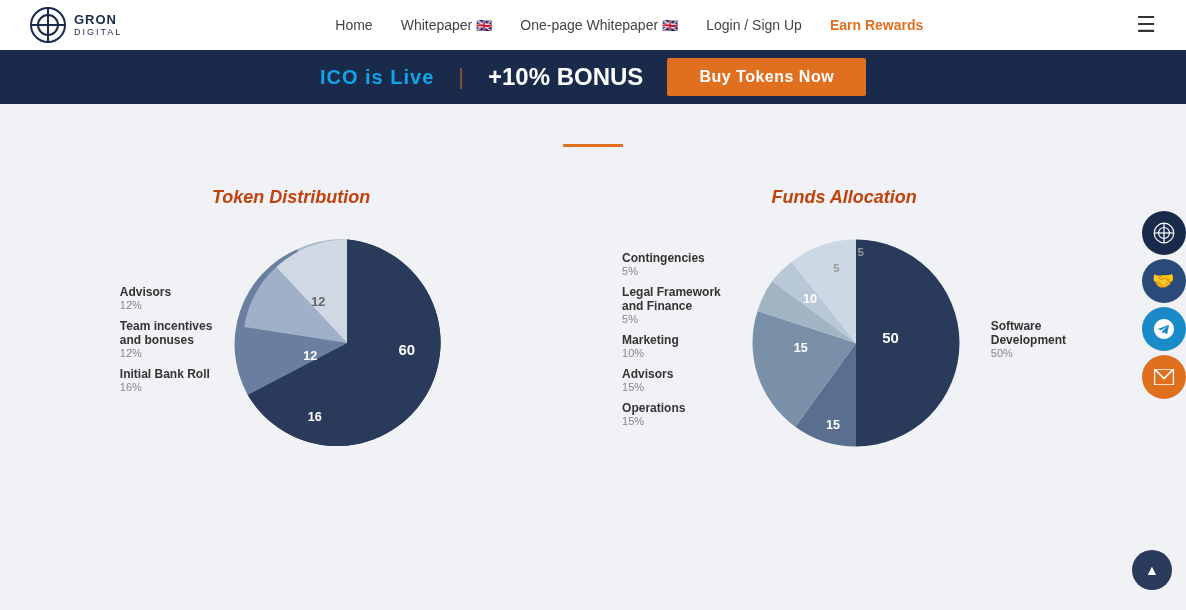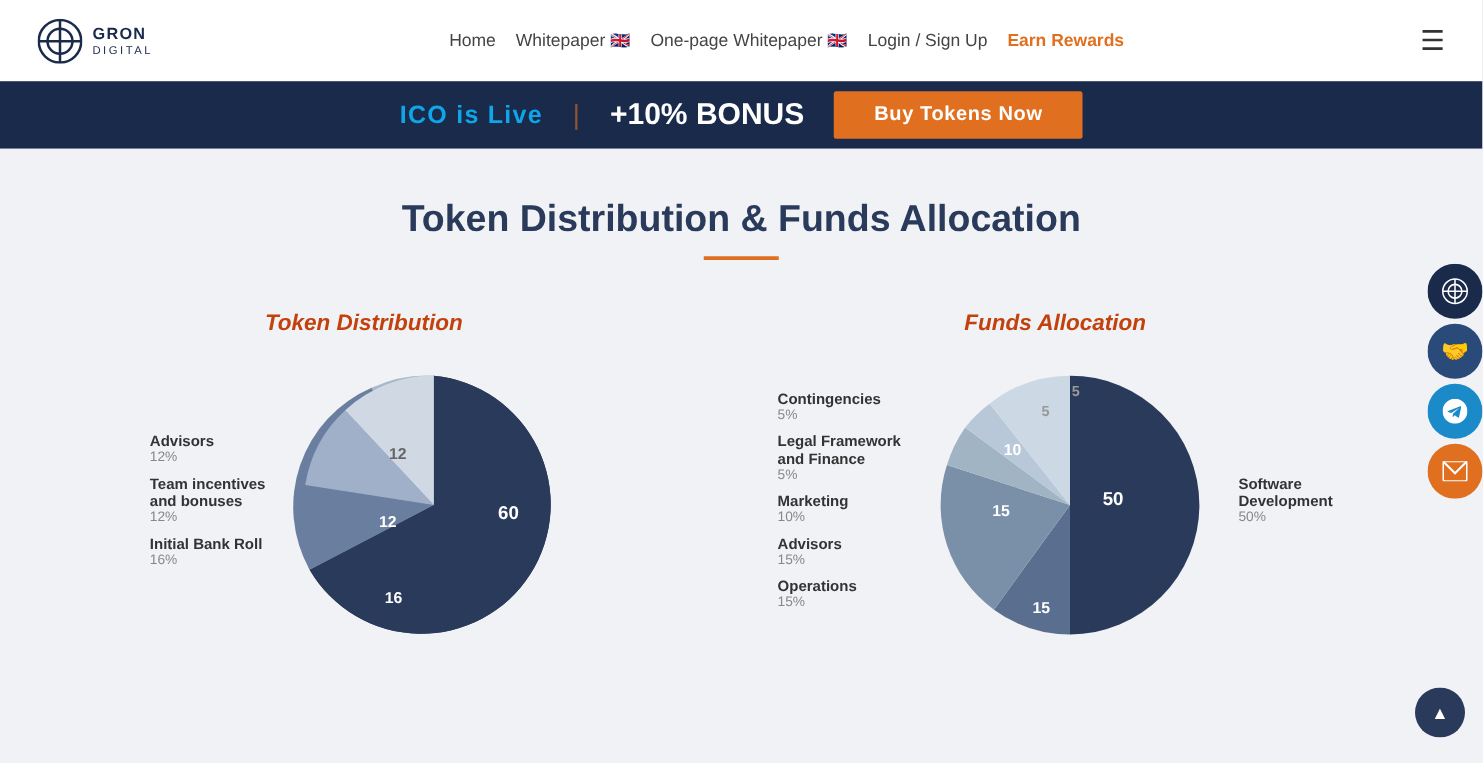--- a/index.html
+++ b/index.html
@@ -1,21 +1,21 @@
 <!DOCTYPE html>
 <html><head>
   <meta charset="utf-8">
   <style>
     * { margin: 0; padding: 0; box-sizing: border-box; }
     body { font-family: 'Segoe UI', Arial, sans-serif; background: #f0f2f5; width: 1186px; min-height: 610px; overflow-x: hidden; }
 
     
     .navbar {
       background: #fff;
-      height: 65px;
+      height: 50px;
       display: flex;
       align-items: center;
       padding: 0 30px;
       justify-content: space-between;
       box-shadow: 0 1px 3px rgba(0,0,0,0.1);
     }
     .navbar-logo {
       display: flex;
       align-items: center;
       gap: 8px;
@@ -33,21 +33,21 @@
     }
     .logo-sub {
       font-size: 9px;
       font-weight: 400;
       color: #1a2a4a;
       letter-spacing: 2px;
     }
     .navbar-nav {
       display: flex;
       align-items: center;
-      gap: 16px;
+      gap: 28px;
       list-style: none;
     }
     .navbar-nav a {
       text-decoration: none;
       color: #444;
       font-size: 14px;
     }
     .navbar-nav a.earn-rewards {
       color: #e07020;
       font-weight: 600;
@@ -240,21 +240,20 @@
 <div class="banner">
   <span class="banner-ico">ICO is Live</span>
   <span class="banner-divider">|</span>
   <span class="banner-bonus">
     <span>+10% BONUS</span>
   </span>
   <button class="banner-btn">Buy Tokens Now</button>
 </div>
 
 <div class="main-content">
-  <h2 class="section-title">Token Distribution &amp; Funds Allocation</h2>
   <div class="section-underline"></div>
 
   <div class="charts-container">
 
     <div class="chart-section">
       <div class="chart-title">Token Distribution</div>
       <div class="chart-wrapper">
 
         <div class="chart-legend">
           <div class="legend-item">

